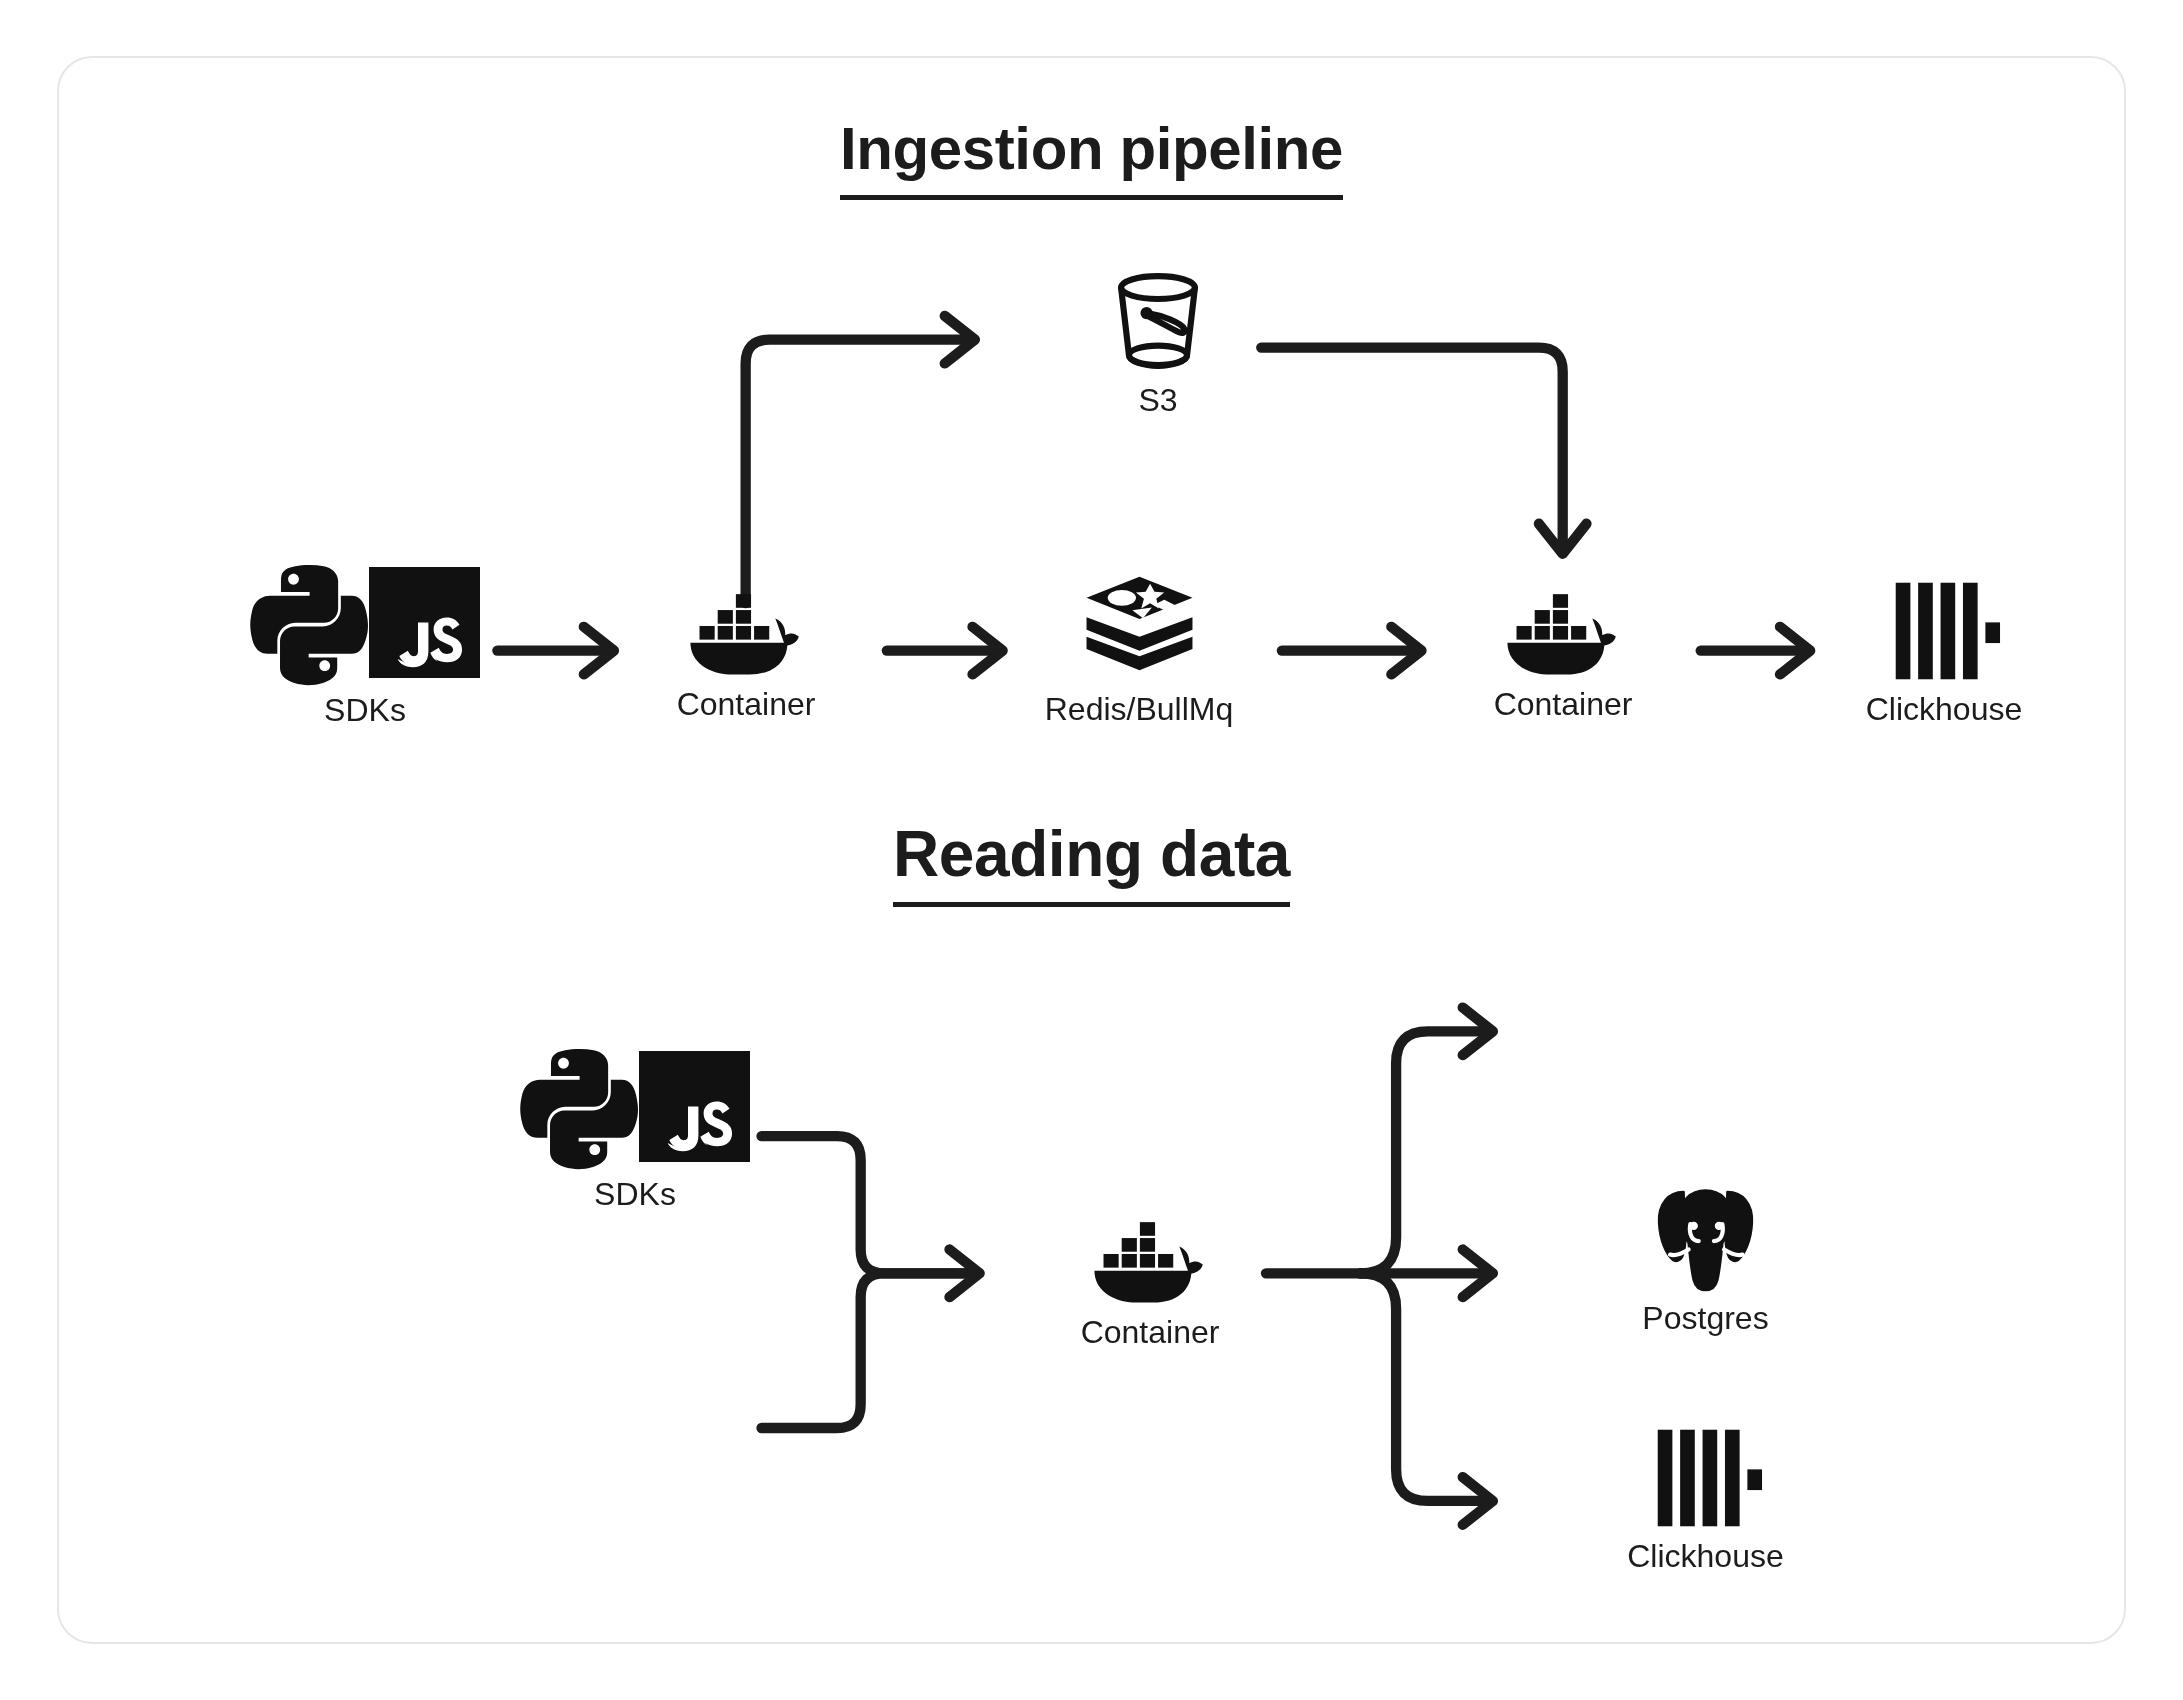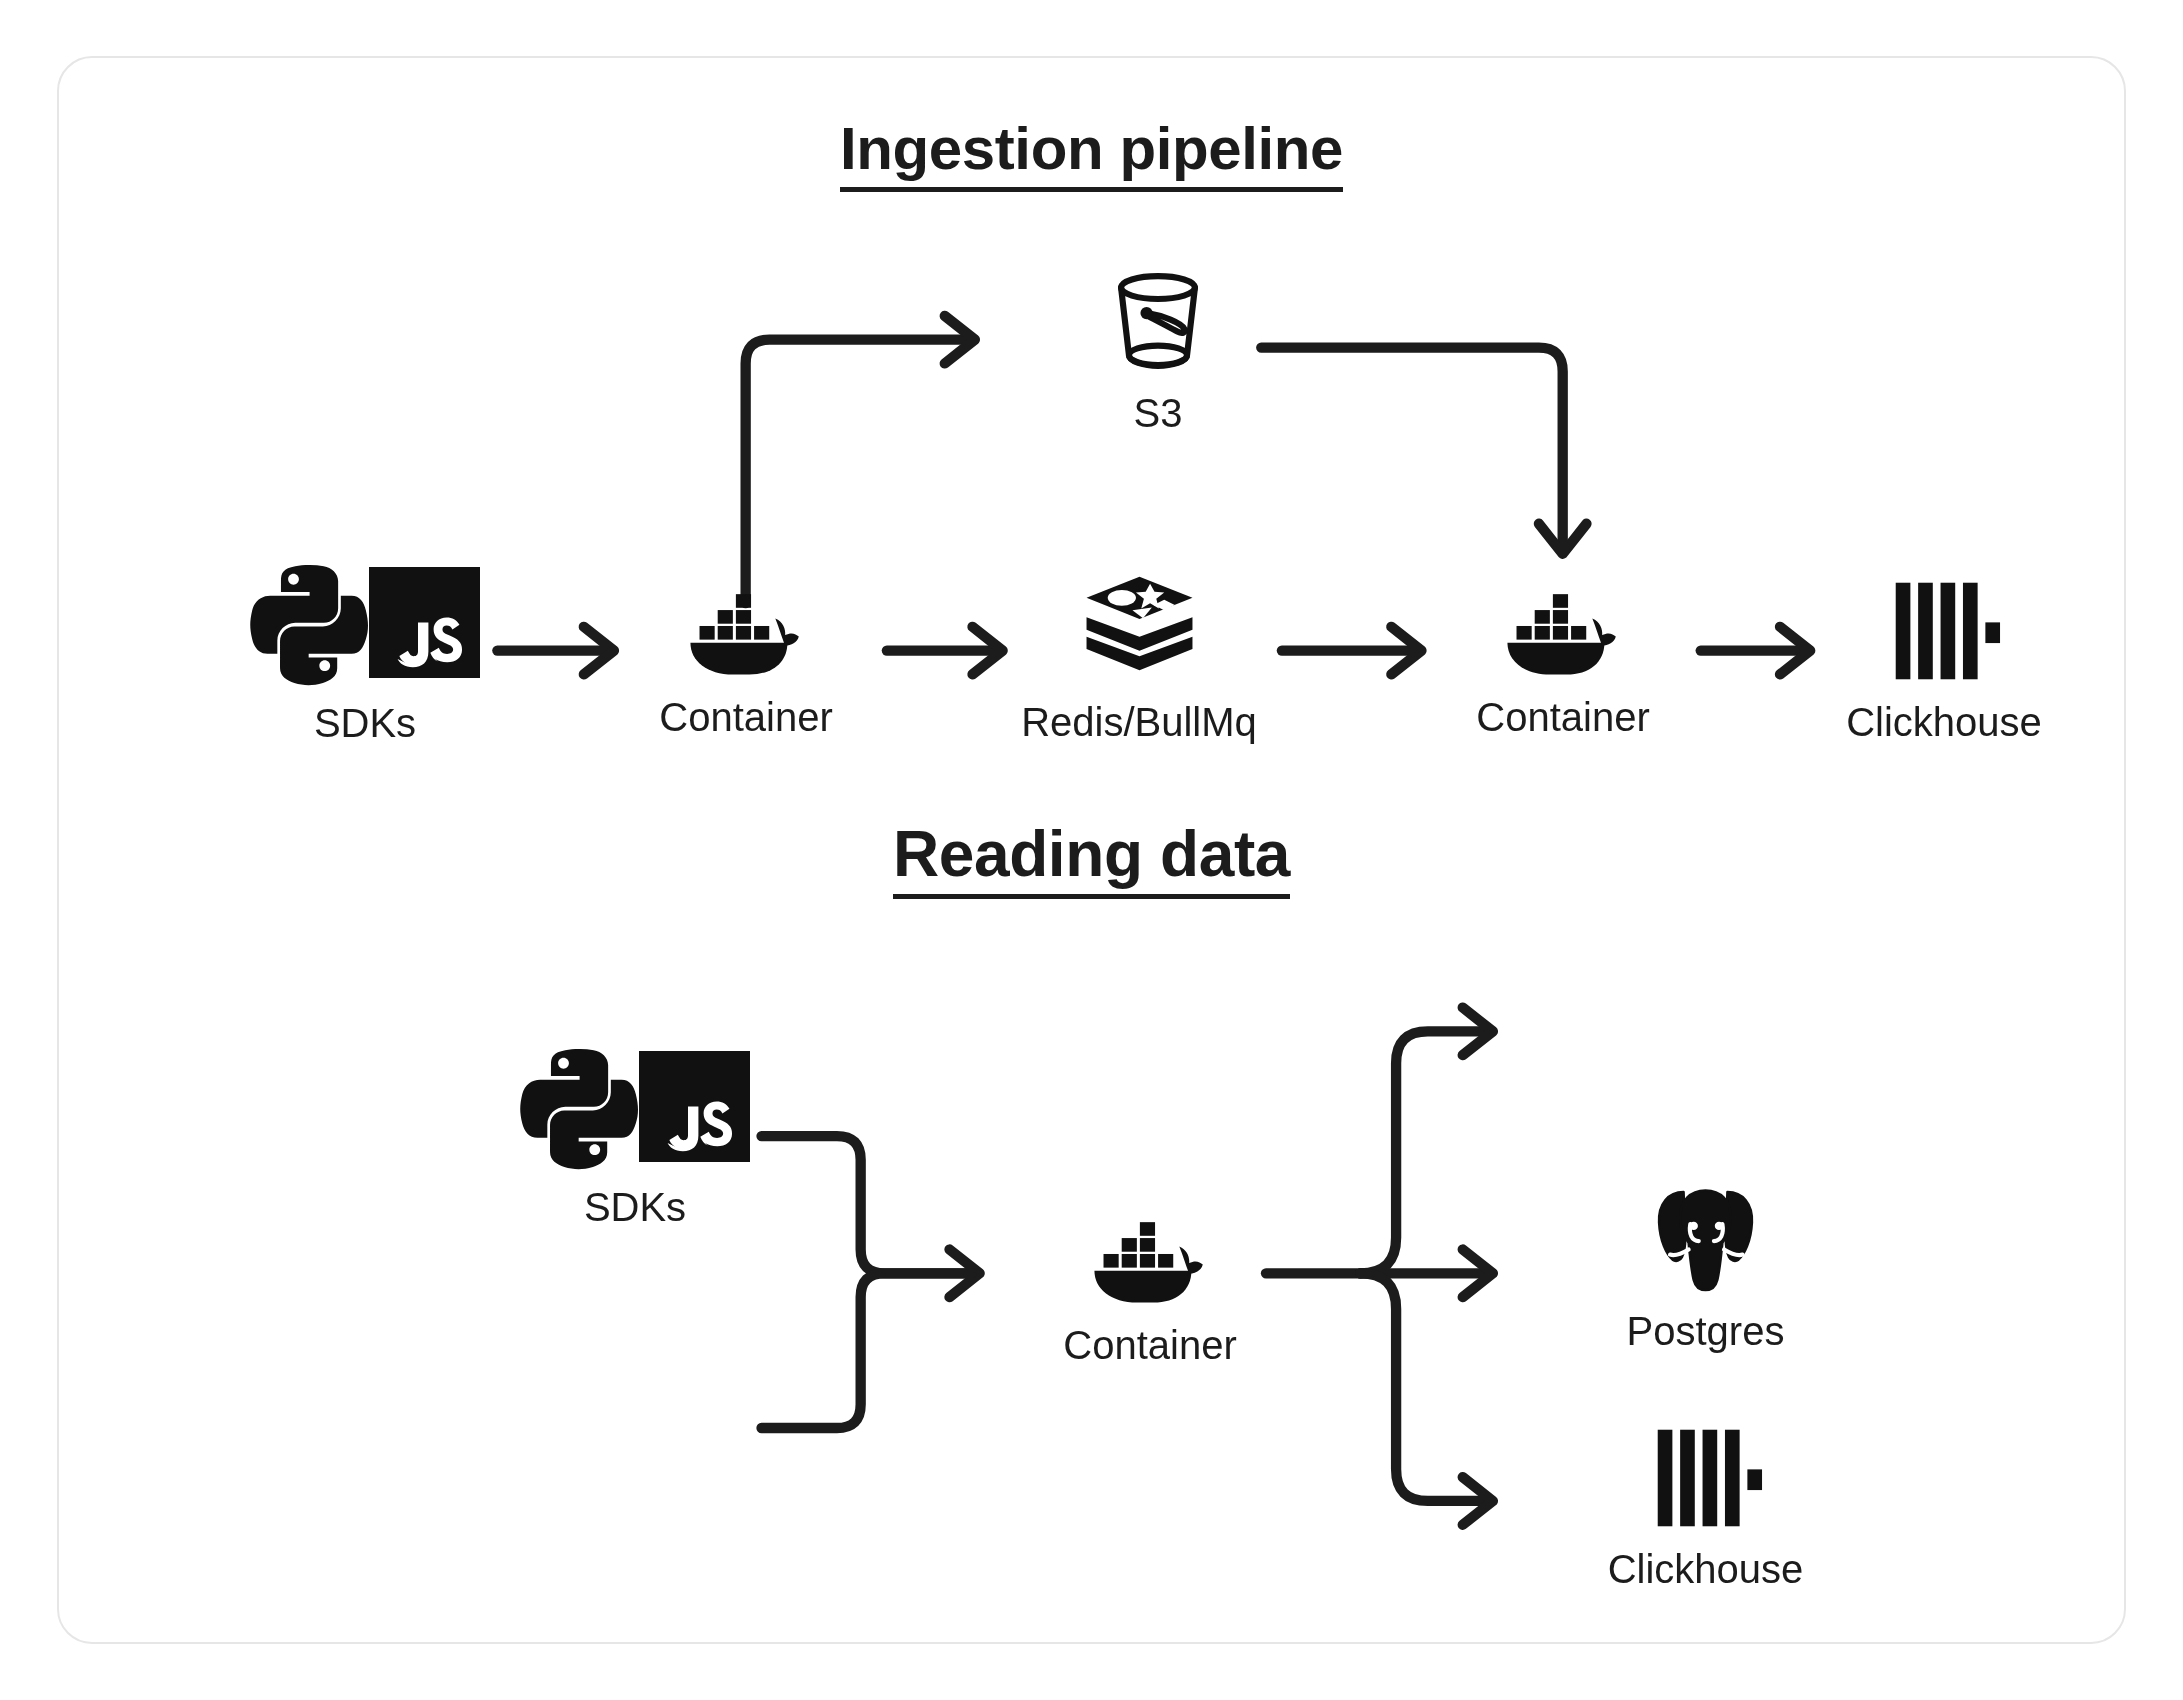--- a/index.html
+++ b/index.html
@@ -31,21 +31,21 @@
     text-align: center;
     font-weight: bold;
     color: #1c1c1c;
     letter-spacing: -0.4px;
     white-space: nowrap;
     line-height: 1;
   }
   .section-title .tx {
     display: inline-block;
     border-bottom: 5.6px solid #1c1c1c;
-    padding-bottom: 8px;
+    padding-bottom: 16px;
   }
   #title-ingestion {
     left: 0; top: 119px; width: 2183px;
     font-size: 60px;
   }
   #title-reading {
     left: 0; top: 822px; width: 2183px;
     font-size: 64px;
   }
   .node {
@@ -56,22 +56,22 @@
     justify-content: flex-start;
   }
   .node .glyphrow {
     display: flex;
     flex-direction: row;
     align-items: center;
     justify-content: center;
     gap: 0px;
   }
   .node .caption {
-    margin-top: 19px;
-    font-size: 40px;
+    margin-top: 11px;
+    font-size: 32px;
     color: #1c1c1c;
     white-space: nowrap;
     line-height: 1.1;
     text-align: center;
   }
   svg { display: block; overflow: visible; }
   .wires {
     position: absolute;
     left: 0; top: 0;
     width: 2183px; height: 1701px;

